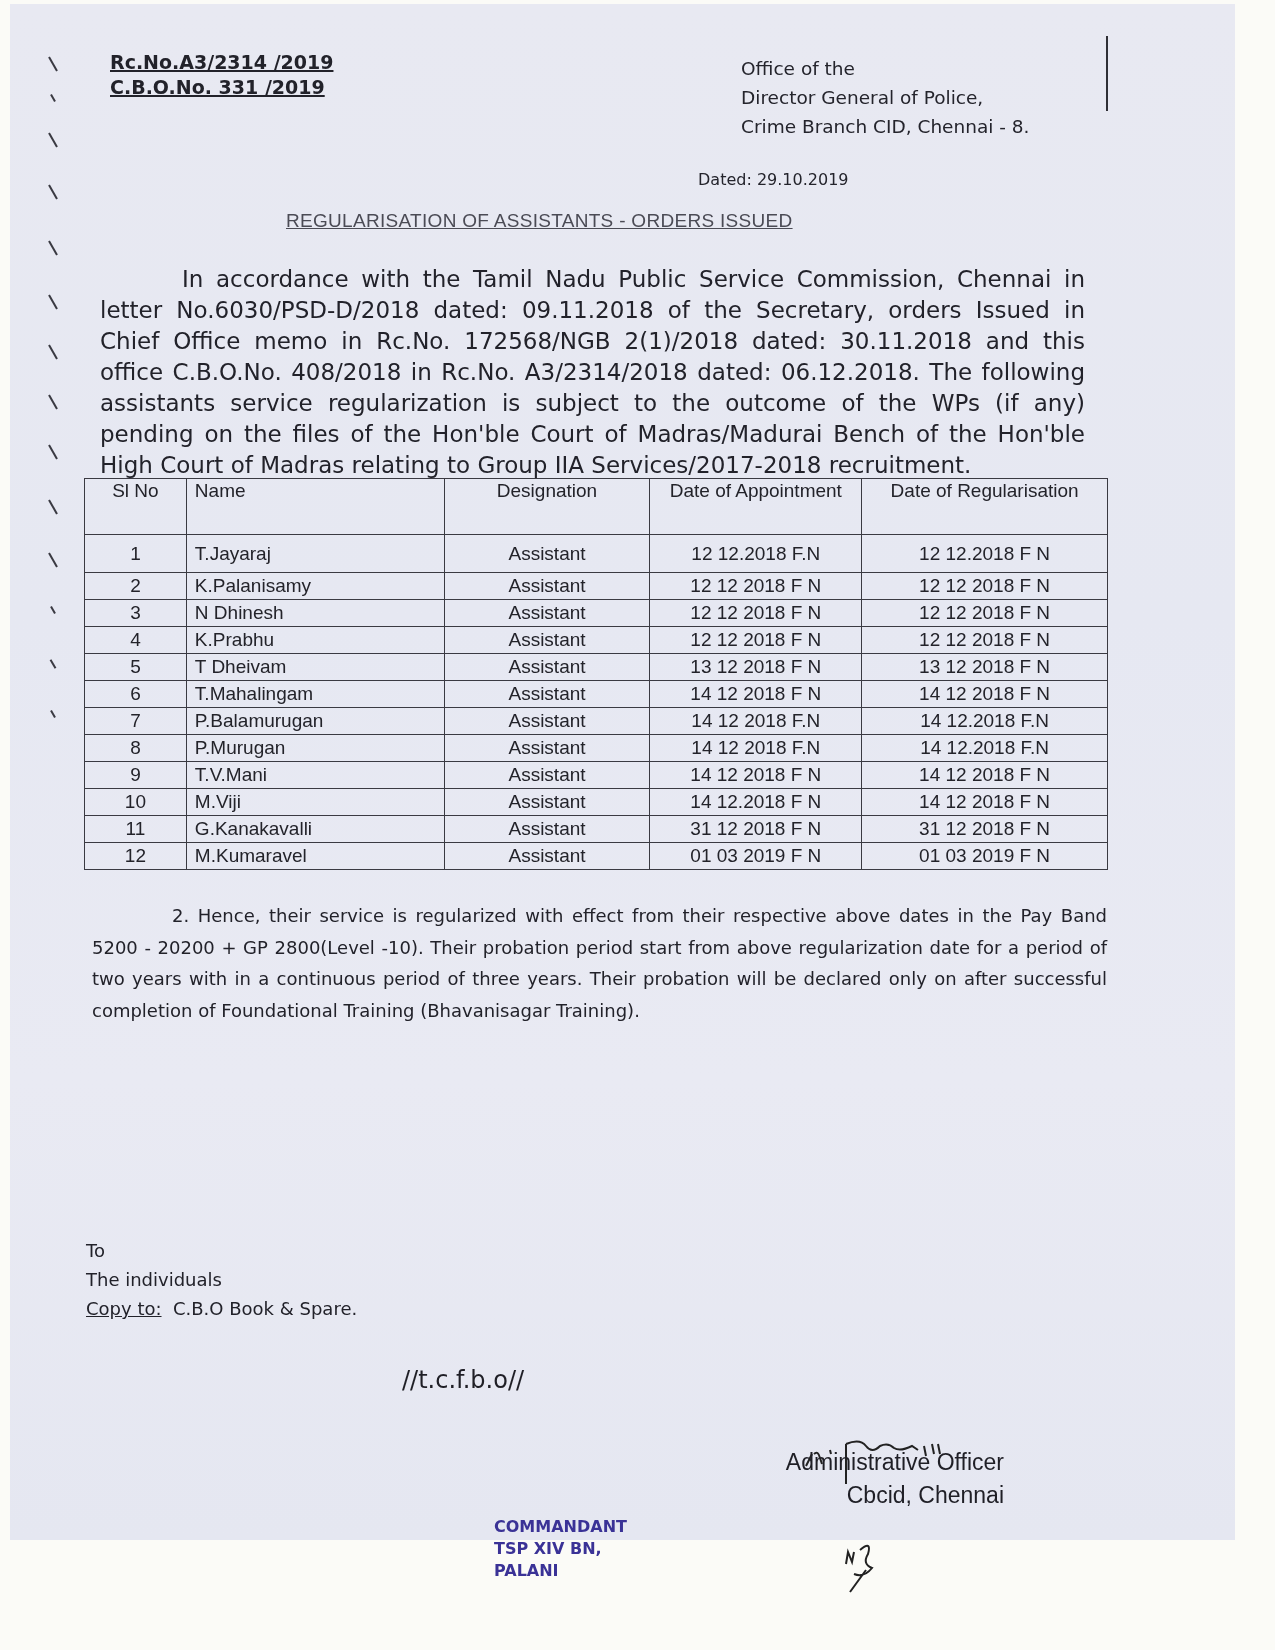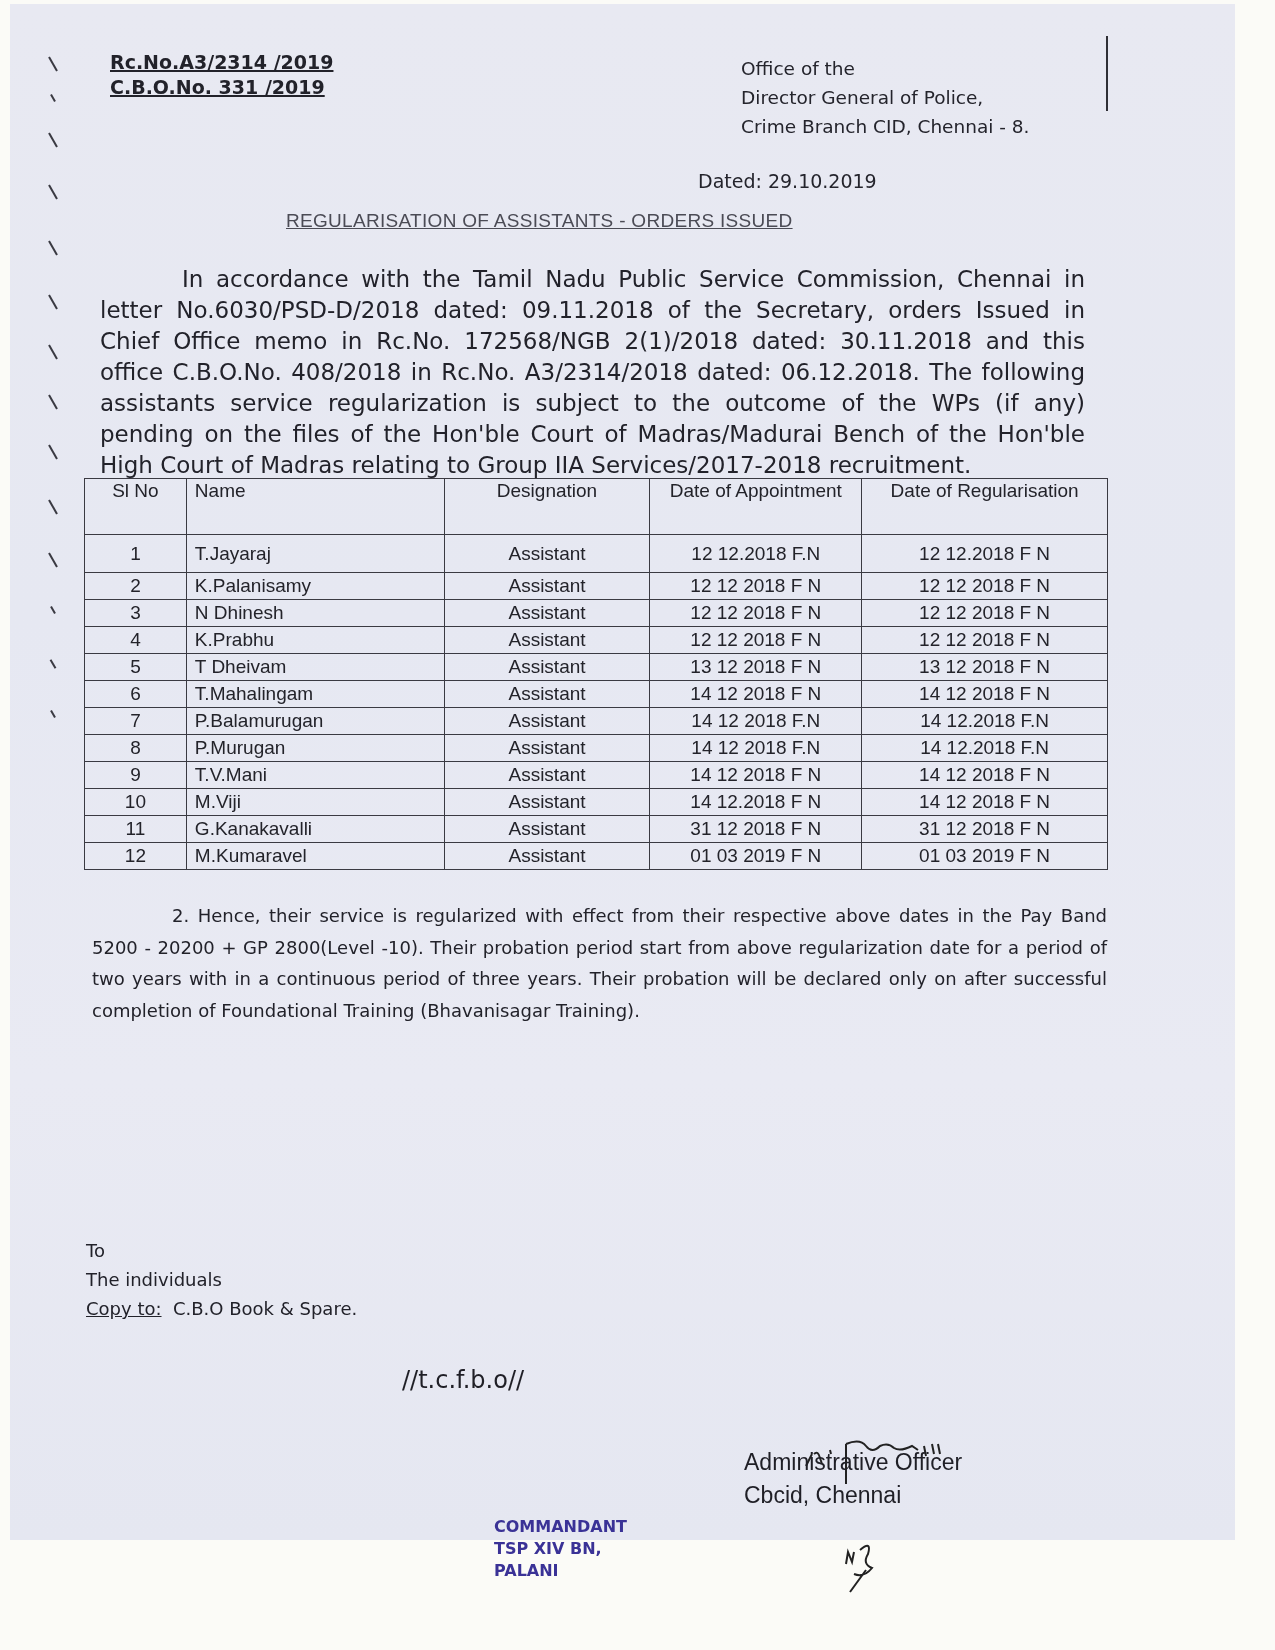--- a/index.html
+++ b/index.html
@@ -28,21 +28,21 @@
     .ref div { text-decoration: underline; text-decoration-thickness: 2px; }
     .office {
       left: 688px; top: 50px;
       font-size: 18.5px;
       line-height: 29px;
       color: #24242c;
       margin-left: 43px;
     }
     .dated {
       left: 688px; top: 166px;
-      font-size: 19px;
+      font-size: 16px;
       color: #24242c;
     }
     .subject {
       left: 276px; top: 206px;
       width: 620px;
       font-family: "Liberation Sans", sans-serif;
       font-size: 19px;
       letter-spacing: 0.3px;
       color: #4b4b55;
       text-decoration: underline;
@@ -111,21 +111,21 @@
     }
     .to .u { text-decoration: underline; }
     .tcfbo {
       left: 392px; top: 1362px;
       font-size: 24px;
       color: #1f1f26;
     }
     .ao {
       left: 734px; top: 1442px;
       width: 260px;
-      text-align: left;
+      text-align: right;
       font-family: "Liberation Sans", sans-serif;
       font-size: 23px;
       line-height: 33px;
       color: #1f1f26;
     }
     .stamp {
       left: 484px; top: 1512px;
       width: 170px;
       text-align: left;
       font-family: "DejaVu Sans", sans-serif;

